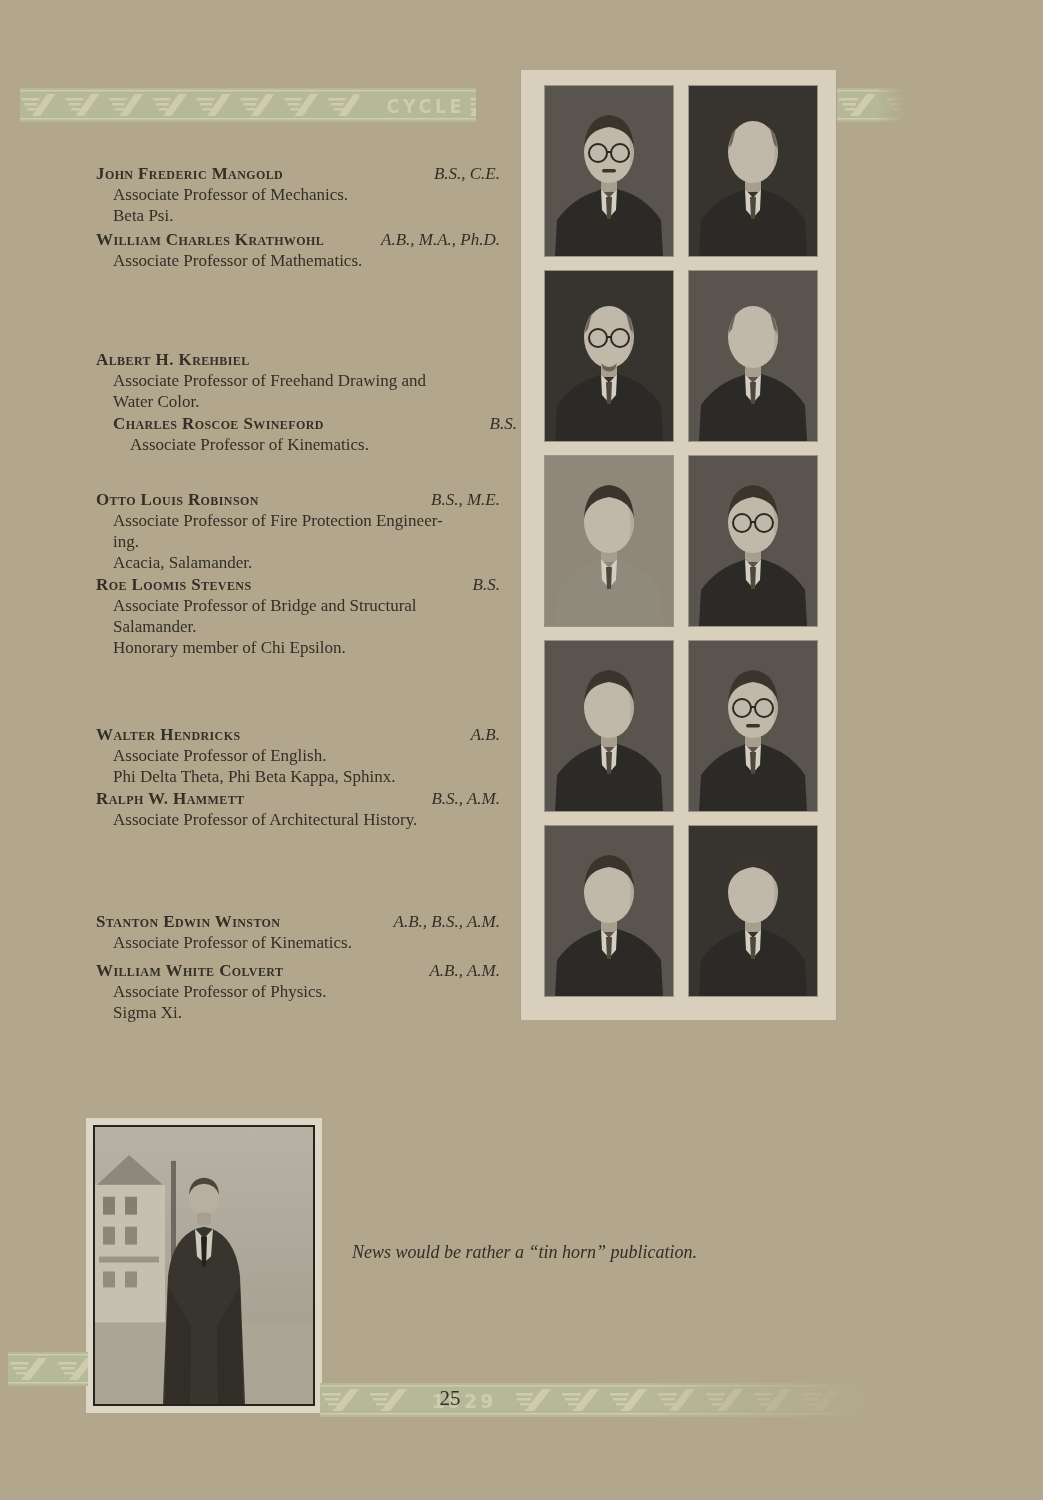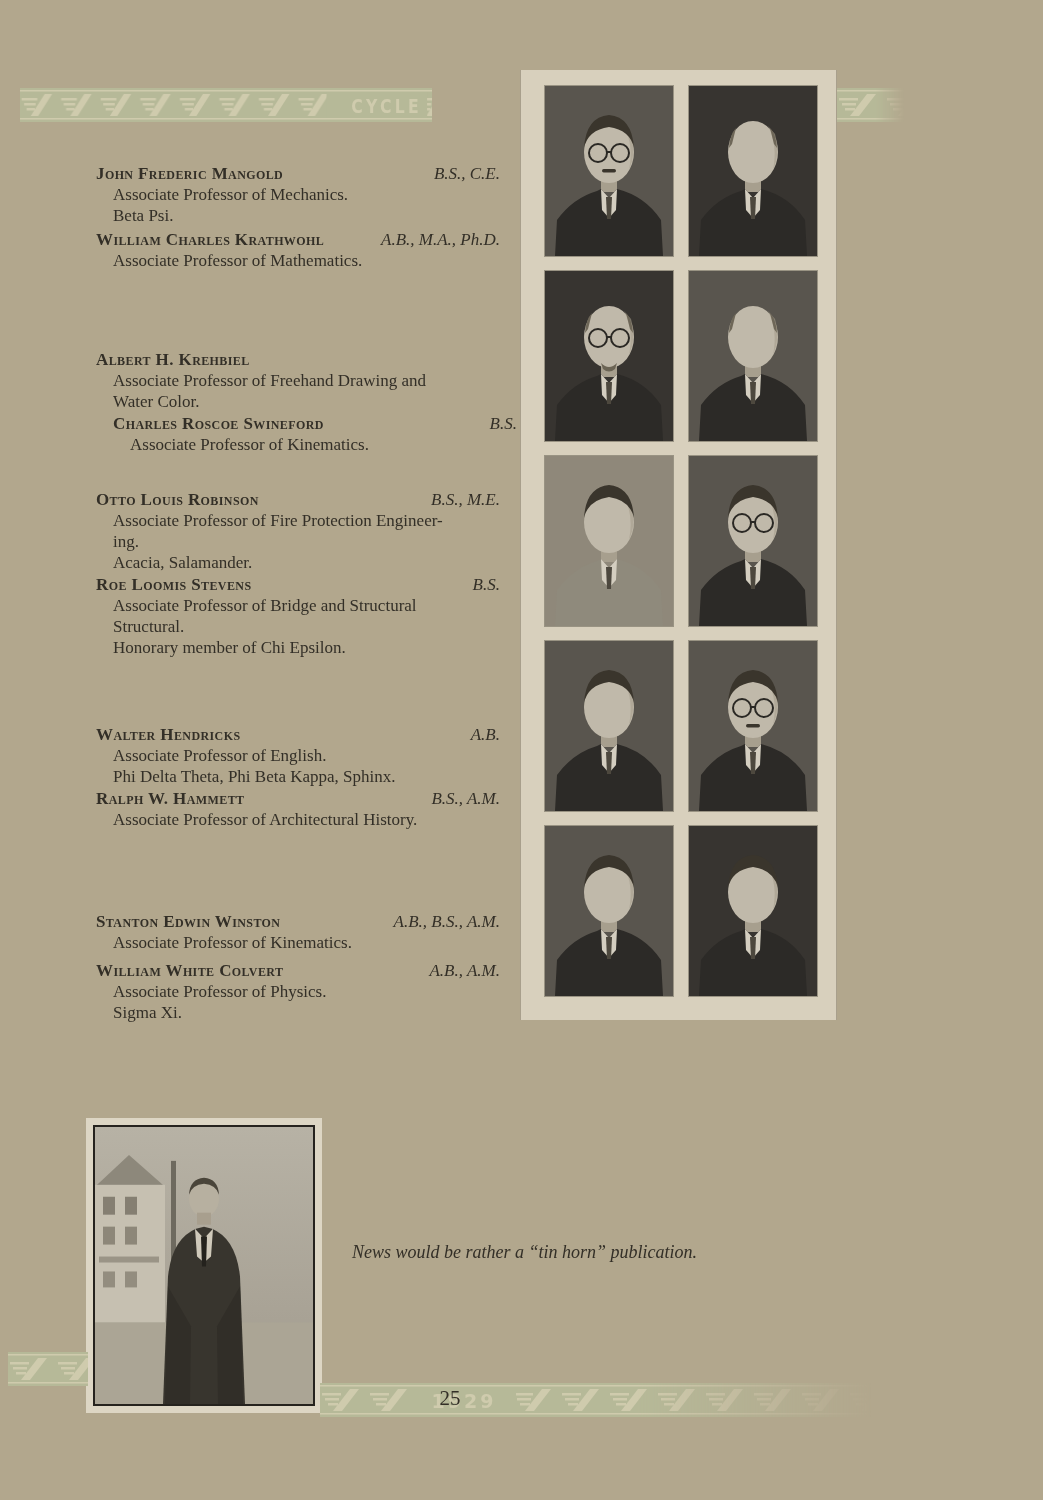--- a/index.html
+++ b/index.html
@@ -5,21 +5,21 @@
   html,body{margin:0;padding:0;}
   body{width:1043px;height:1500px;position:relative;background:#b2a78d;
        font-family:"Liberation Serif","DejaVu Serif",serif;overflow:hidden;}
   .page{position:absolute;inset:0;background:#b2a78d;}
 
   
   .band{position:absolute;height:34px;}
   .band svg{display:block;width:100%;height:100%;}
   .band.fade-right{-webkit-mask-image:linear-gradient(to right,#000 55%,transparent 96%);
                    mask-image:linear-gradient(to right,#000 55%,transparent 96%);}
-  #band-top-main{left:20px;top:88px;width:412px;}
+  #band-top-main{left:20px;top:88px;width:456px;}
   #band-top-stub{left:837px;top:88px;width:70px;}
   #band-bottom-left{left:8px;top:1352px;width:80px;}
   #band-bottom-main{left:320px;top:1352px;width:575px;margin-top:31px;}
 
   
   .faculty{position:absolute;left:88px;top:0;width:404px;color:#332f27;}
   .entry{position:absolute;left:8px;width:404px;font-size:17px;line-height:21px;}
   .entry-head{display:flex;justify-content:space-between;align-items:baseline;}
   .entry-name{font-variant:small-caps;letter-spacing:.4px;font-weight:600;white-space:nowrap;}
   .entry-degrees{font-style:italic;white-space:nowrap;padding-left:8px;text-align:right;}
@@ -135,21 +135,21 @@
         </div>
     </div>
 
     <div class="entry" style="top: 574px;">
       <div class="entry-head">
         <span class="entry-name">Roe Loomis Stevens</span>
         <span class="entry-degrees">B.S.</span>
       </div>
       <div class="entry-body">
           <div class="entry-line">Associate Professor of Bridge and Structural</div>
-          <div class="entry-line">Structural.</div>
+          <div class="entry-line">Salamander.</div>
           <div class="entry-line">Honorary member of Chi Epsilon.</div>
         </div>
     </div>
 
     <div class="entry" style="top: 724px;">
       <div class="entry-head">
         <span class="entry-name">Walter Hendricks</span>
         <span class="entry-degrees">A.B.</span>
       </div>
       <div class="entry-body">

